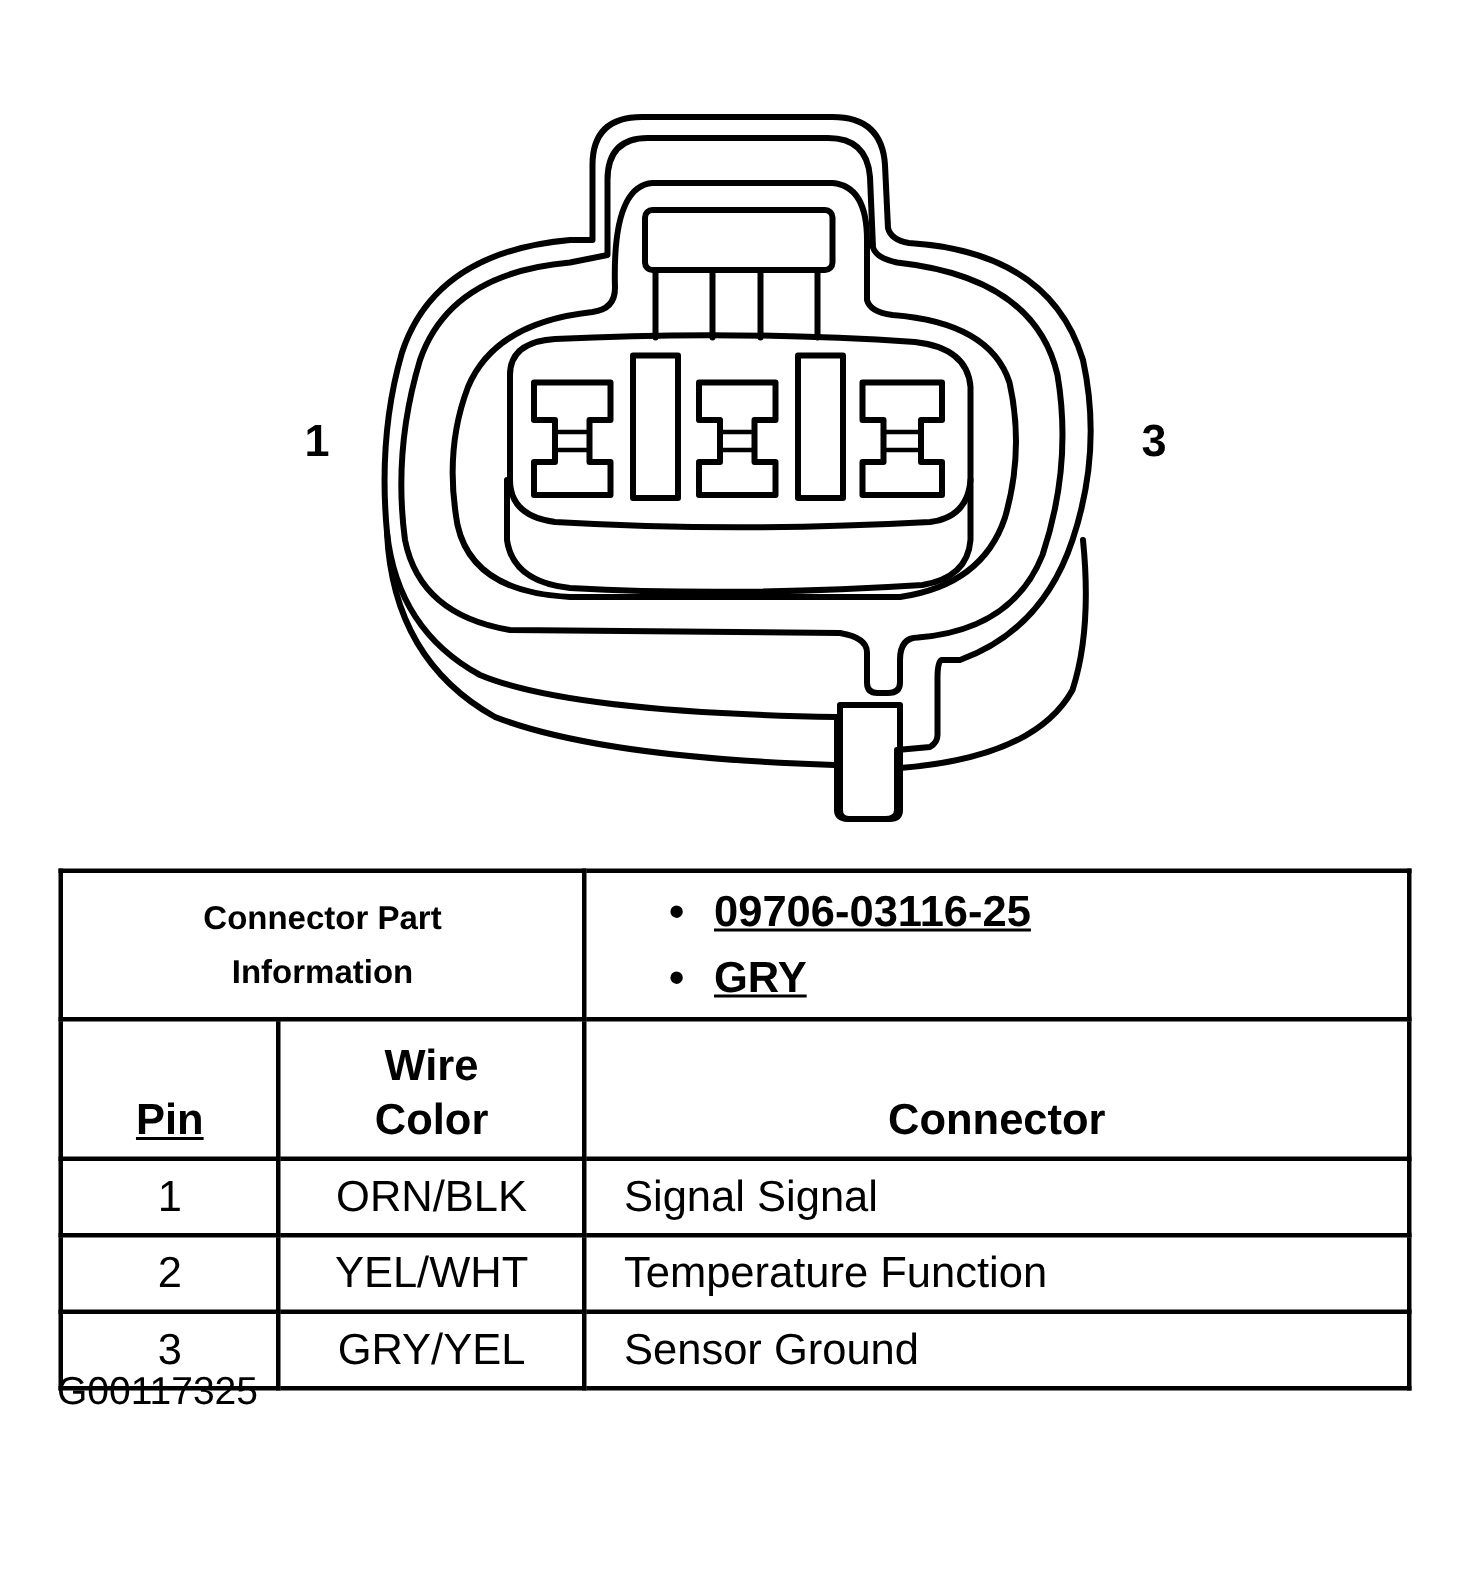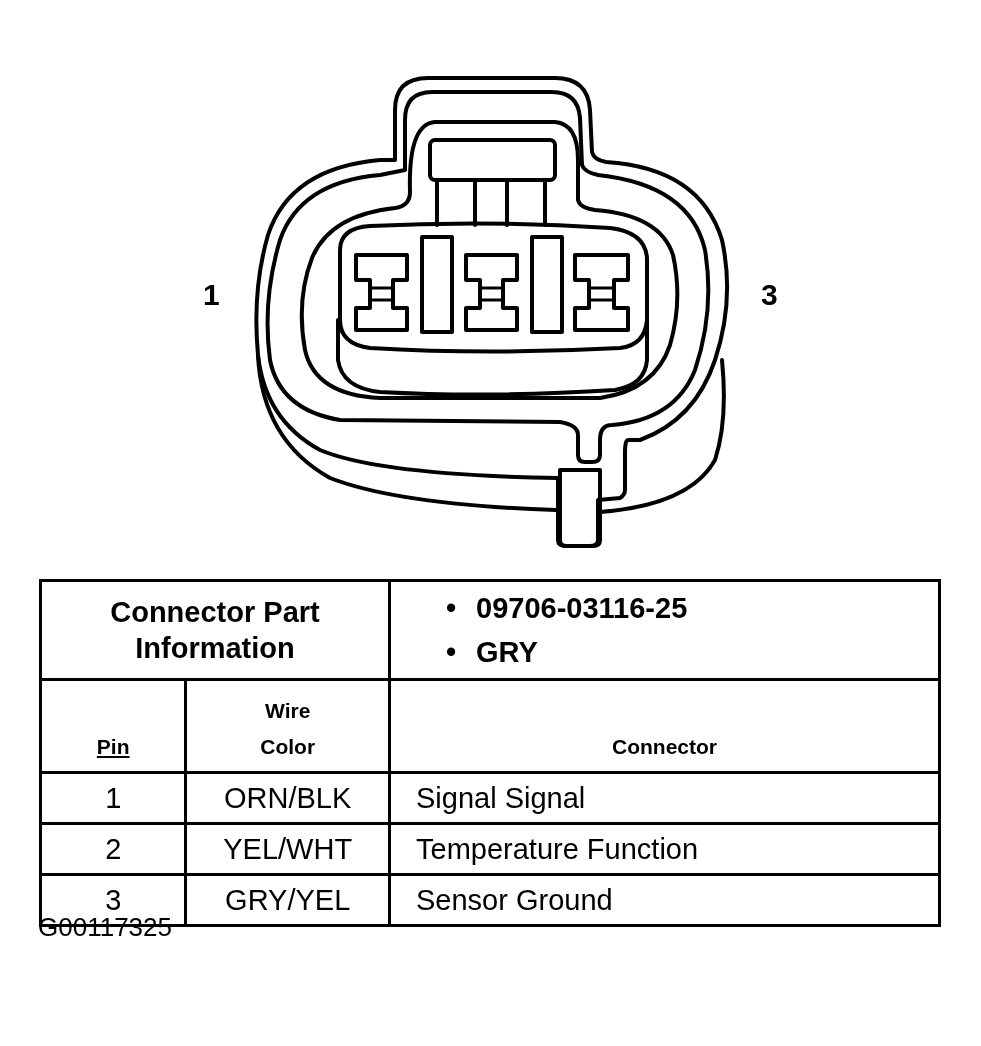--- a/index.html
+++ b/index.html
@@ -3,26 +3,26 @@
   <meta charset="utf-8">
   <style>
     html, body { margin: 0; padding: 0; background: #ffffff; }
     body { width: 981px; height: 1046px; position: relative; overflow: hidden; font-family: "Liberation Sans", sans-serif; color: #000; }
     .connector { position: absolute; left: 0; top: 0; width: 981px; height: 560px; }
     .pin-label { position: absolute; font-family: "Liberation Sans", sans-serif; font-weight: bold; font-size: 30px; }
     .pin-label.left { left: 203px; top: 278px; }
     .pin-label.right { left: 761px; top: 278px; }
     .tbl { position: absolute; left: 39px; top: 579px; width: 902px; border-collapse: collapse; border: 3px solid #000; }
     .tbl td { border: 3px solid #000; padding: 0; vertical-align: middle; }
-    .info-head { width: 346px; height: 96px; text-align: center; font-weight: bold; font-size: 29px; line-height: 36px; }
+    .info-head { width: 346px; height: 96px; text-align: center; font-weight: bold; font-size: 22px; line-height: 36px; }
     .info-body { padding-left: 55px !important; font-weight: bold; font-size: 29px; line-height: 44px; }
-    .info-body ul { list-style: none; margin: 0; padding: 0; }
+    .info-body ul { list-style: none; margin: 0; padding: 0; text-decoration: underline; }
     .info-body li { position: relative; padding-left: 30px; }
     .info-body li::before { content: "\2022"; position: absolute; left: 0; }
-    .hdr td { height: 84px; font-weight: bold; font-size: 21px; text-align: center; vertical-align: bottom; padding-bottom: 6px; line-height: 36px; }
+    .hdr td { height: 84px; font-weight: bold; font-size: 29px; text-align: center; vertical-align: bottom; padding-bottom: 6px; line-height: 36px; }
     .col-pin { width: 142px; text-decoration: underline; }
     .col-wire { width: 200px; }
     .row td { height: 48px; font-size: 29px; }
     .row .c-pin, .row .c-wire { text-align: center; }
     .row .c-func { padding-left: 25px; }
     .fig-id { position: absolute; left: 38px; top: 912px; font-size: 26px; }
   </style>
 </head>
 <body>
 

